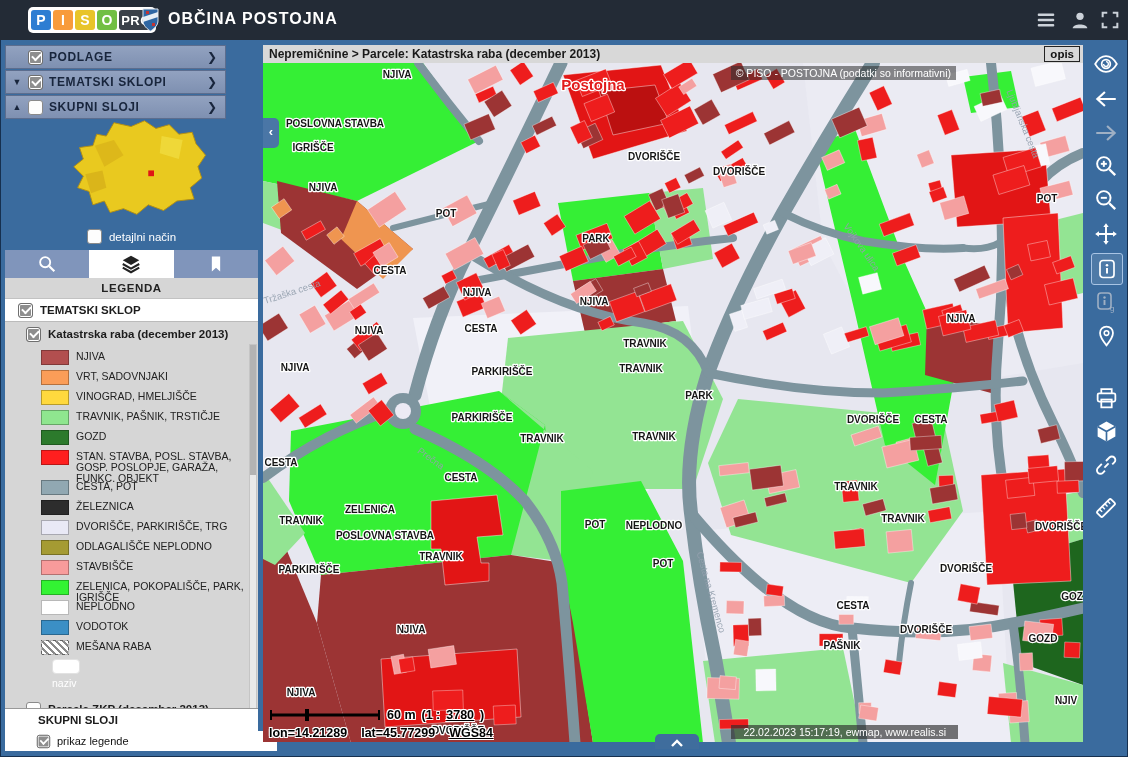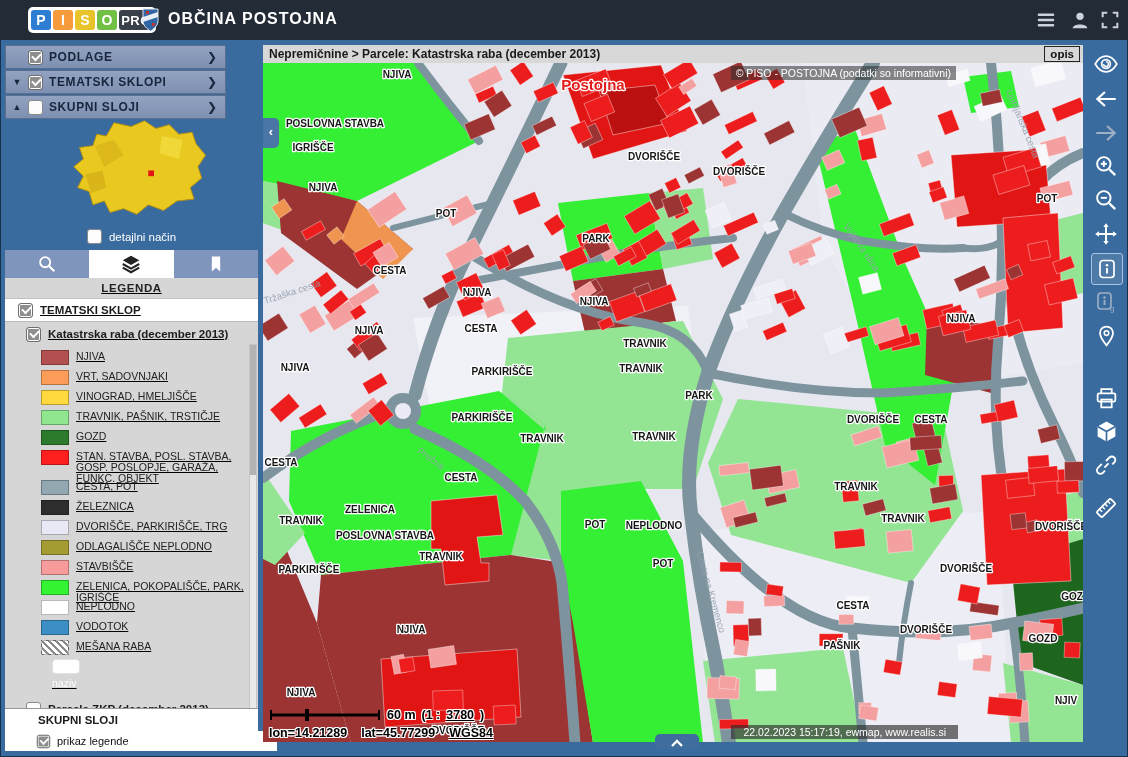--- a/index.html
+++ b/index.html
@@ -32,21 +32,21 @@
   .cb.off{background:#fdfdfd;border:1px solid #8a8a8a;}
   #overview{position:absolute;left:0;top:70px;width:253px;height:133px;}
   #ovmap{position:absolute;left:48px;top:2px;}
   #detail-row{position:absolute;left:0;bottom:4px;width:253px;display:flex;align-items:center;
               justify-content:center;gap:7px;color:#fff;font-size:11.5px;}
   #tabrow{position:absolute;left:0;top:205px;width:253px;height:28px;background:#8095bb;
           display:flex;border-bottom:1px solid #6f7f9f;}
   .tab{flex:1;display:flex;align-items:center;justify-content:center;cursor:pointer;}
   .tab.active{background:#fff;}
   #legend-wrap{position:absolute;left:0;top:233px;width:253px;height:473px;background:#d6d6d6;
-               overflow:hidden;text-decoration:underline;}
+               overflow:hidden;}
   #legend-title{height:20px;background:#d6d6d6;border-bottom:1px solid #c2c2c2;text-align:center;
                 font-size:11.5px;font-weight:bold;color:#222;line-height:20px;letter-spacing:.6px;}
   .wrow{height:22px;background:#fff;border-bottom:1px solid #bbb;display:flex;align-items:center;}
   .wrow .cb, .grow .cb{margin-left:13px;}
   .rlabel{margin-left:7px;font-size:11.5px;font-weight:bold;color:#1c1c1c;}
   .grow{height:24px;display:flex;align-items:center;}
   .grow .cb{margin-left:21px;}
   #legend-items{padding-left:36px;padding-top:3px;}
   .li{display:flex;align-items:flex-start;height:20px;}
   .li.tall{height:30px;}

